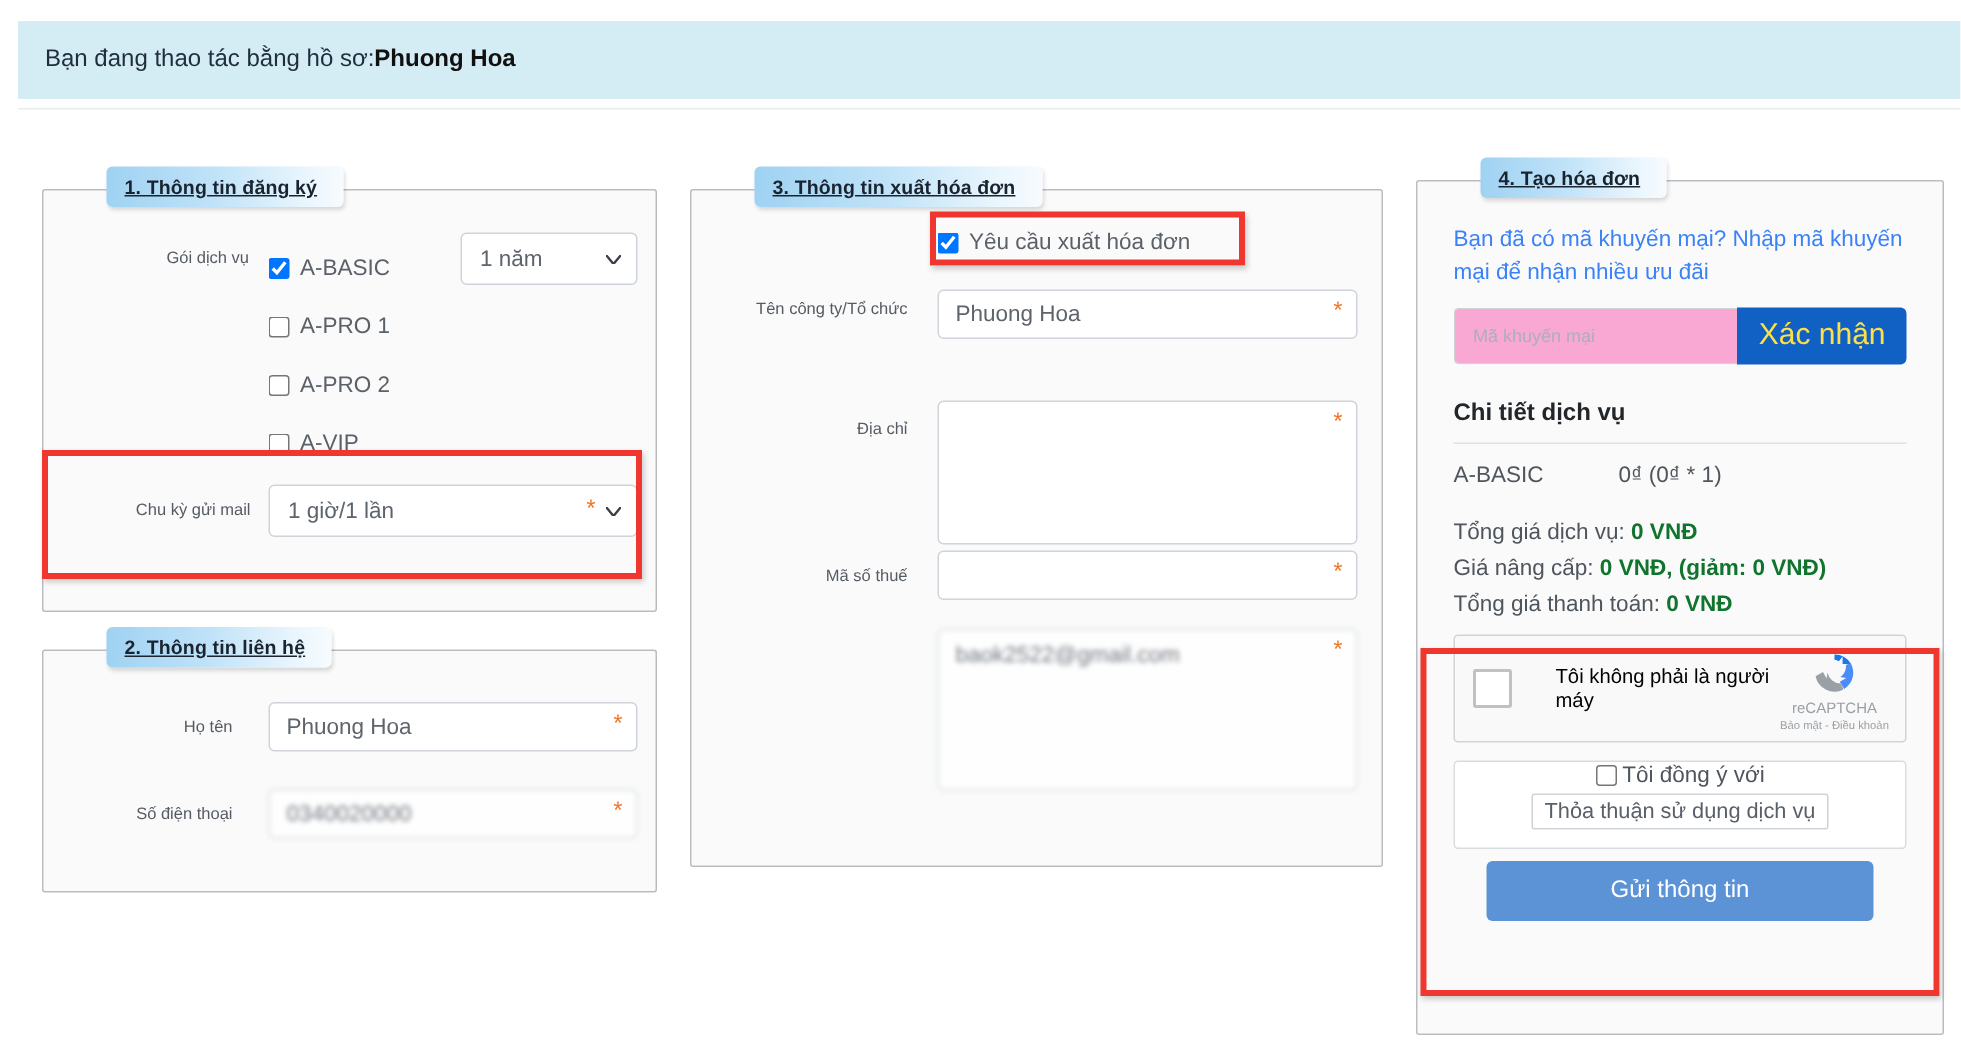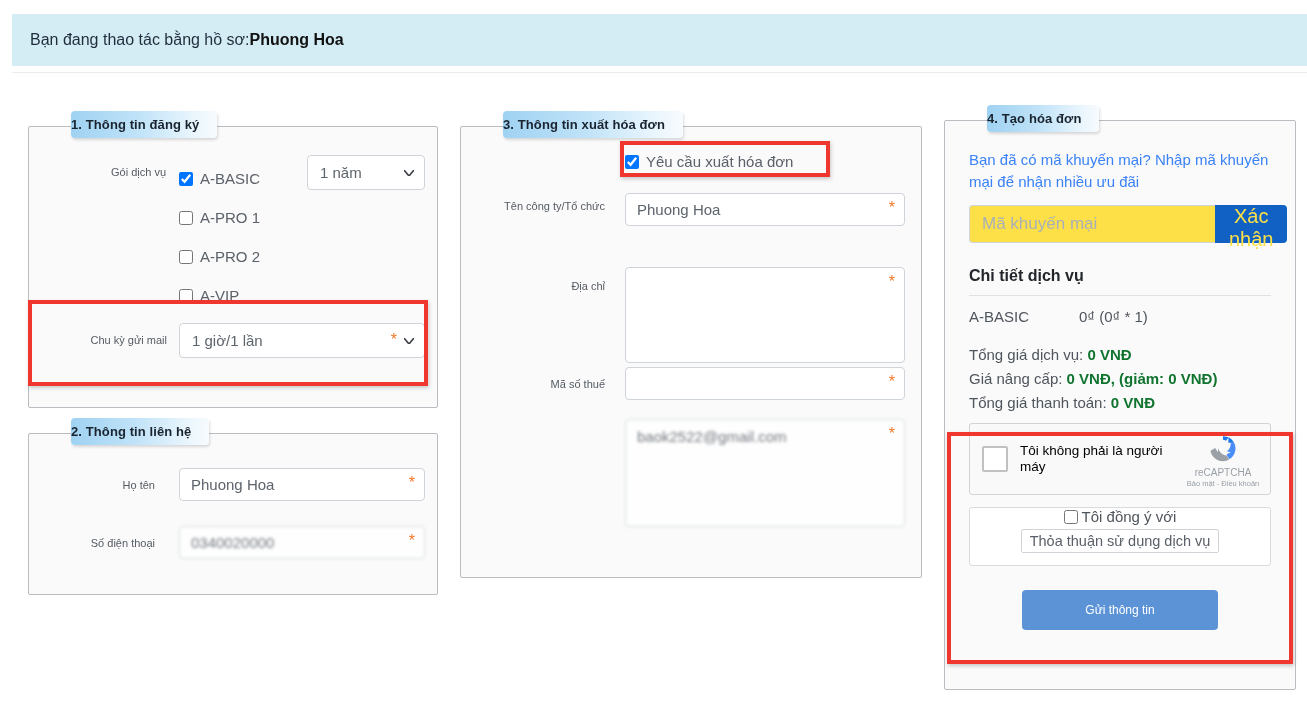--- a/index.html
+++ b/index.html
@@ -35,25 +35,26 @@
     border: 1px solid #b9bdc2;
     border-radius: 2px;
     background: #fafafa;
   }
   .panel-legend {
     position: absolute;
     top: -16px; left: 42px;
     background: linear-gradient(to right, #9fd2f2 0%, #bfe2f8 45%, #eaf6fd 85%, #f7fbfe 100%);
     color: #1a2430;
     font-size: 13px; font-weight: bold;
-    padding: 6px 18px 6px 0;
+    padding: 6px 18px 6px 12px;
     border-radius: 4px;
     white-space: nowrap;
     box-shadow: 1px 2px 3px rgba(0,0,0,.14);
     letter-spacing: .1px;
+    text-decoration: underline;
   }
 
   
   #panel1 { left: 28px;  top: 126px; width: 410px; height: 282px; }
   #panel2 { left: 28px;  top: 433px; width: 410px; height: 162px; }
   #panel3 { left: 460px; top: 126px; width: 462px; height: 452px; }
   #panel4 { left: 944px; top: 120px; width: 352px; height: 570px; }
   .lbl {
     font-size: 11px; color: #555b63; text-align: right;
     line-height: 1.25; padding-top: 7px;
@@ -130,42 +131,43 @@
     font-size: 12.5px; color: #f2603c; font-style: italic;
     text-align: right; line-height: 1.45; margin-top: 6px;
   }
 
   
   #p4-inner { position:absolute; left:0; top:0; width:100%; padding: 28px 24px 0 24px; }
   .promo-text { font-size:15px; color:#3b82f6; line-height:1.45; margin:0 0 12px 0; }
   .promo-group { display:flex; height:38px; margin-bottom: 24px; }
   .promo-input {
     flex: 1; border:1px solid #ced4da; border-right:none;
-    border-radius:4px 0 0 4px; padding: 0 12px; font-size:17px;
+    border-radius:4px 0 0 4px; padding: 0 12px; font-size:12px;
     font-family:"Liberation Sans", sans-serif; outline:none; color:#5d646c;
-    background:#fde047;
+    background:#f9a8d4;
   }
   .promo-input::placeholder { color:#a9b0b8; }
   .promo-btn {
     background:#1160c4; color:#fde047; border:none; border-radius:0 4px 4px 0;
     padding: 0 14px; font-size:20px; cursor:pointer;
     font-family:"Liberation Sans", sans-serif;
   }
   .detail-title { font-size:16px; font-weight:bold; color:#22262b; margin-bottom: 10px; }
   .detail-hr { height:1px; background:#dfe2e5; margin-bottom: 12px; }
   .detail-line { display:flex; font-size:15px; color:#4f555d; margin-bottom: 18px; }
   .detail-line .dname { width: 110px; }
   .price-block { font-size:15px; color:#4f555d; line-height:1.62; margin-bottom: 8px; }
   .price-block b { color:#10742f; }
 
   
   .recaptcha-box {
     border:1px solid #d3d3d3; border-radius:3px; background:#f9f9f9;
     height: 72px; display:flex; align-items:center; padding: 0 10px 0 12px;
     position: relative;
+    gap: 17px;
   }
   .rc-check {
     width:26px; height:26px; background:#fff; border:2px solid #c1c1c1;
     border-radius:2px; margin-right:12px; flex:none; cursor:pointer;
   }
   .rc-text { font-size:13.5px; color:#000; line-height:1.25; font-family:"Liberation Sans", sans-serif; }
   .rc-brand { position:absolute; right:10px; top:8px; width:74px; text-align:center; }
   .rc-logo { width:34px; height:34px; margin:0 auto; display:block; }
   .rc-name { font-size:10px; color:#9aa0a6; margin-top:1px; }
   .rc-legal { font-size:7.5px; color:#9aa0a6; margin-top:1px; }
@@ -175,23 +177,23 @@
     border:1px solid #d9dcdf; border-radius:3px; background:#fff;
     margin-top: 12px; padding: 0 10px 12px 10px; text-align:center;
   }
   .terms-line { font-size:15px; color:#4f555d; display:flex; justify-content:center; align-items:center; gap:4px; }
   .terms-link {
     display:inline-block; margin-top:4px; font-size:14.5px; color:#5a6069;
     border:1px solid #cfd3d7; border-radius:2px; padding:3px 8px; background:#fff;
     cursor:pointer;
   }
   .submit-btn {
-    display:block; margin: 24px auto 0 auto; width: 196px; height: 40px;
+    display:block; margin: 8px auto 0 auto; width: 258px; height: 40px;
     background:#5b93d6; color:#fff; border:none; border-radius:4px;
-    font-size:12px; cursor:pointer; font-family:"Liberation Sans", sans-serif;
+    font-size:16px; cursor:pointer; font-family:"Liberation Sans", sans-serif;
   }
 
   
   .annot {
     position: absolute; border: 4px solid #f0372f; pointer-events:none;
     box-shadow: 1px 2px 4px rgba(0,0,0,.2);
   }
   #annot-cycle   { left: 28px;  top: 300px; width: 400px; height: 86px; }
   #annot-invoice { left: 620px; top: 141px; width: 210px; height: 36px; }
   #annot-right   { left: 947px; top: 432px; width: 346px; height: 232px; }

